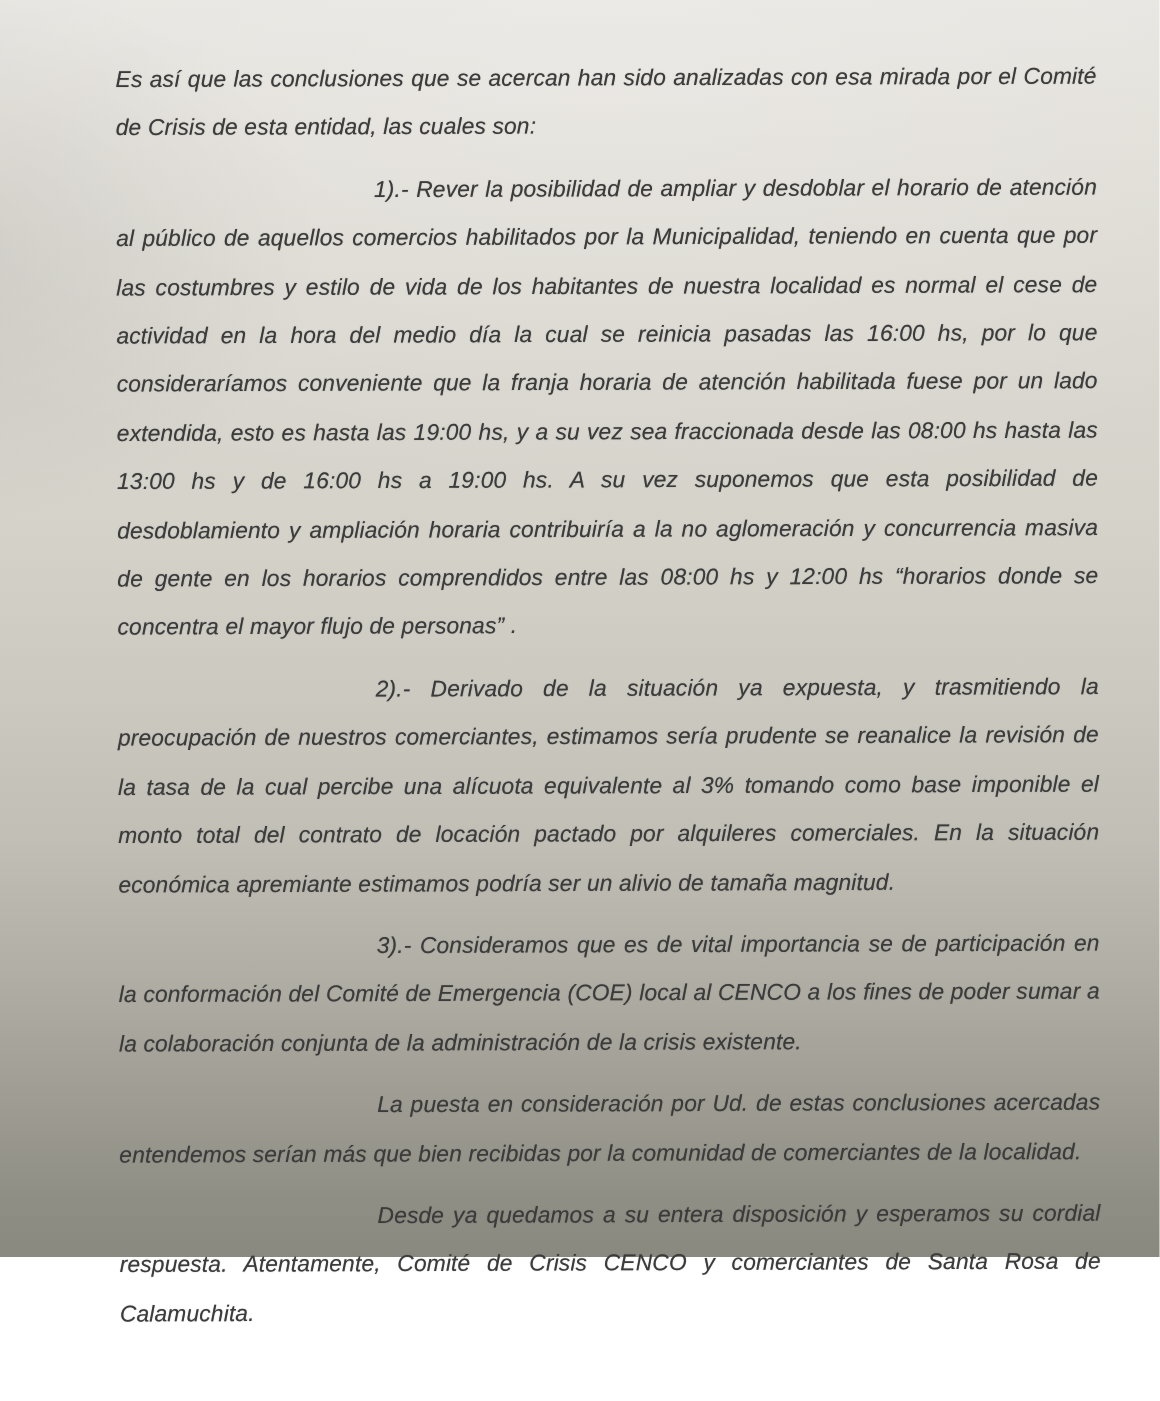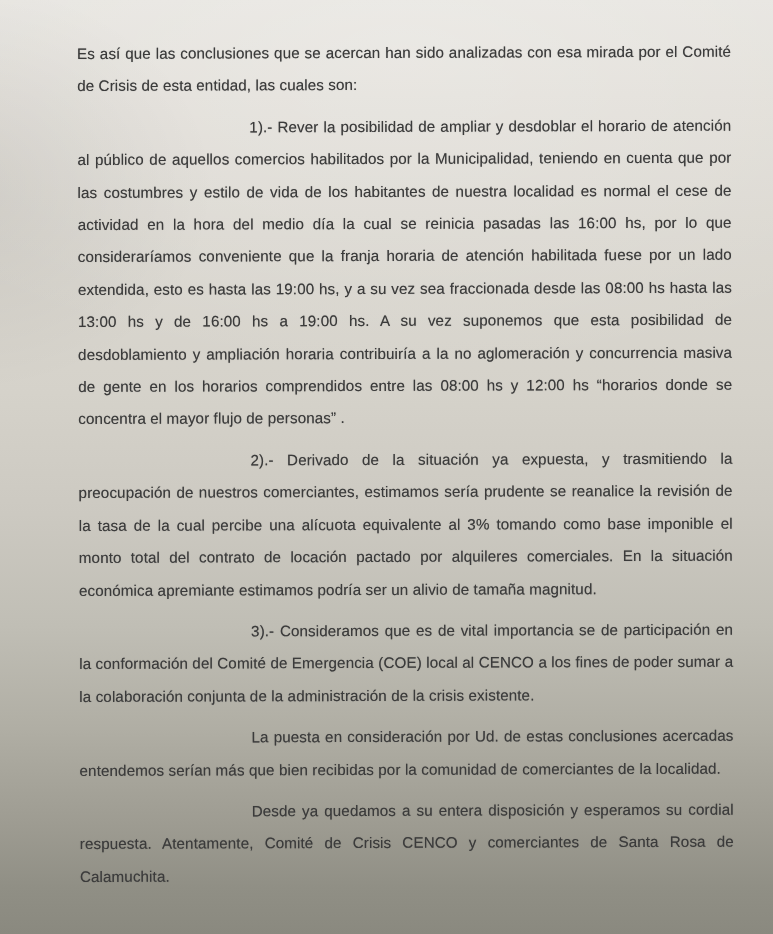--- a/index.html
+++ b/index.html
@@ -9,35 +9,36 @@
     height: 934px;
     overflow: hidden;
     font-family: "Liberation Sans", sans-serif;
   }
 
   
   .paper-photo {
     position: absolute;
     left: 0; top: 0;
     width: 773px;
-    height: 934px;
+    height: 838px;
     background:
       radial-gradient(130% 55% at 52% 6%, rgba(255,255,255,0.22), rgba(255,255,255,0) 62%),
       radial-gradient(60% 40% at -5% 20%, rgba(0,0,0,0.07), rgba(0,0,0,0) 55%),
       linear-gradient(180deg,
         #e7e5e0 0%,
         #e2dfd9 10%,
         #dbd8d1 25%,
         #d5d2ca 42%,
         #ccc9c1 55%,
         #c0beb5 67%,
         #b0aea4 78%,
         #9e9c92 88%,
         #908f85 95%,
         #8a897f 100%);
+    font-style: italic;
   }
 
   .text-block {
     position: absolute;
     left: 77px;
     top: 38px;
     width: 654px;
     color: #3b3b3b;
     font-size: 15.2px;
     line-height: 32.4px;

